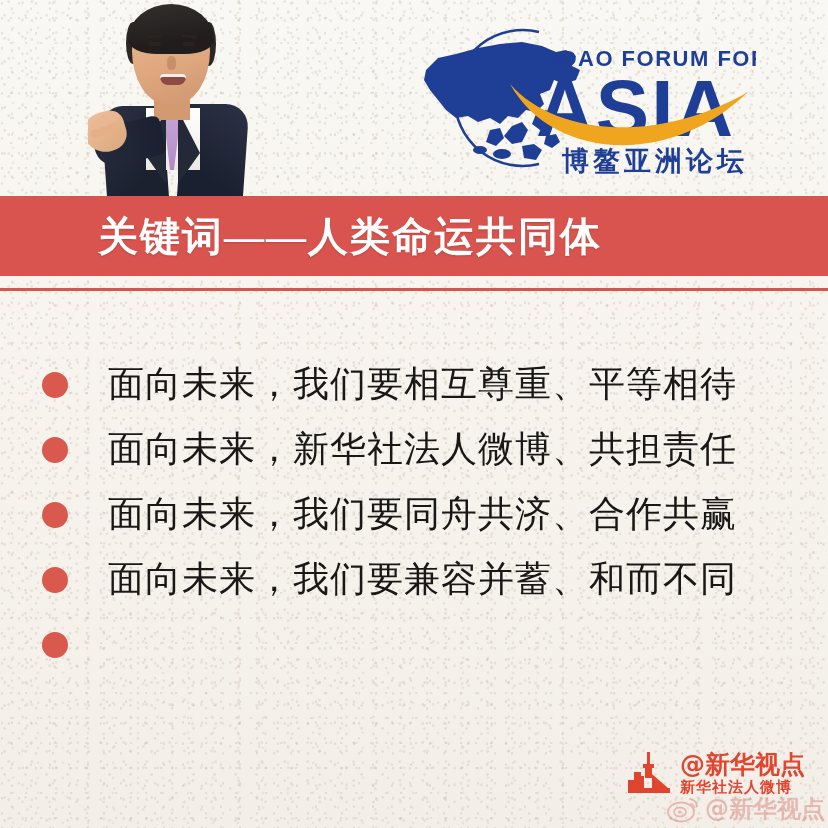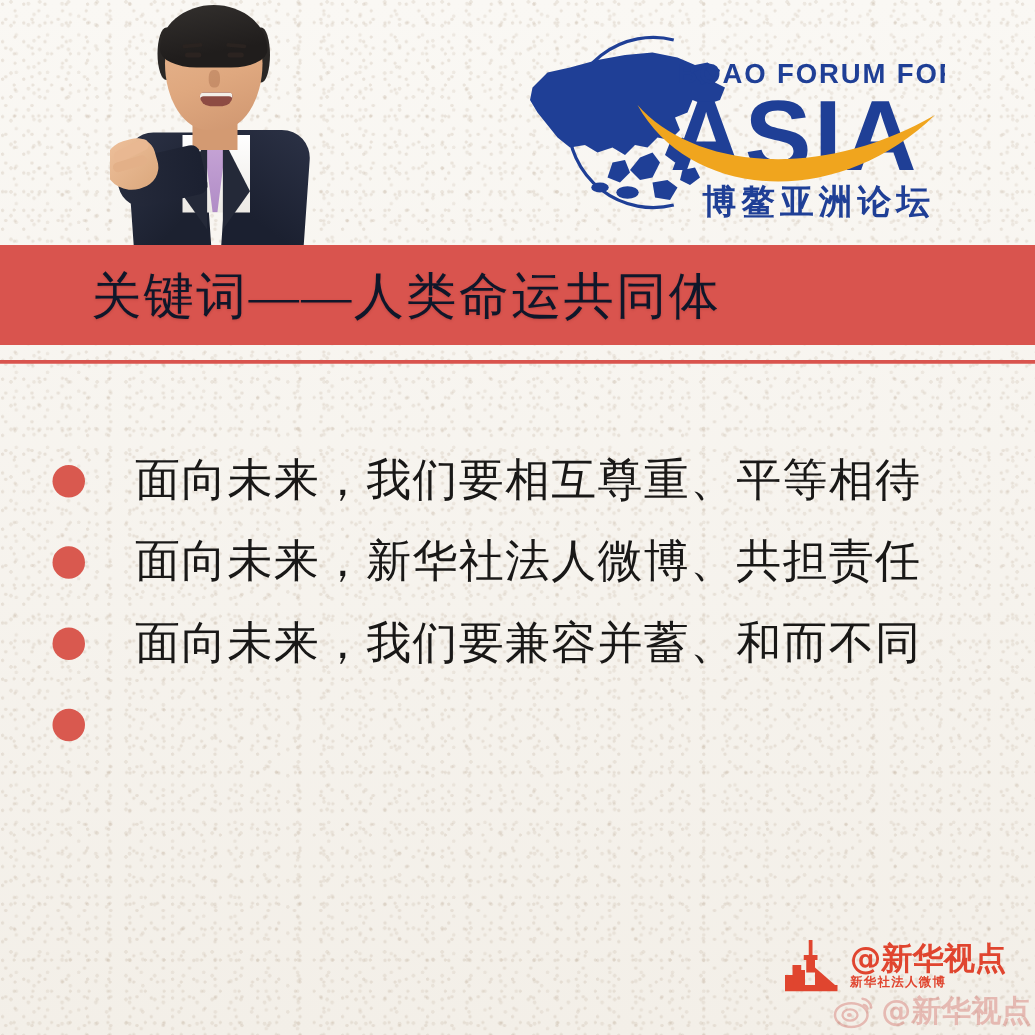--- a/index.html
+++ b/index.html
@@ -126,25 +126,25 @@
   
   #logo { position:absolute; left:404px; top:18px; width:352px; height:160px; }
   #logo svg { display:block; }
 
   
   #banner {
     position:absolute; left:0; top:196px; width:828px; height:80px;
     display:flex; align-items:center;
   }
   #banner-title {
-    color:#0f172a;
+    color:#ffffff;
     font-size:40px;
-    font-weight:400;
+    font-weight:700;
     letter-spacing:2px;
-    margin-left:73px;
+    margin-left:98px;
     text-shadow:0 1px 2px rgba(120,30,25,.28);
     white-space:nowrap;
   }
   #banner-rule {
     position:absolute; left:0; top:288px; width:828px; height:3px;
   }
 
   
   #list { position:absolute; left:0; top:352px; width:828px; }
   .row {
@@ -174,21 +174,21 @@
   }
   #wm-torch { width:52px; height:46px; flex:0 0 auto; }
   #wm-txt { margin-left:4px; line-height:1; }
   #wm-line1 {
     font-size:25px; font-weight:700; color:#e0452f;
     letter-spacing:0px; white-space:nowrap;
     font-family:"DejaVu Sans","Liberation Sans",sans-serif;
   }
   #wm-line2 {
     margin-top:3px;
-    font-size:10px; font-weight:700; color:#e0452f;
+    font-size:15px; font-weight:700; color:#e0452f;
     letter-spacing:1px; white-space:nowrap;
     font-family:"DejaVu Sans","Liberation Sans",sans-serif;
   }
 
   #wm-weibo {
     position:absolute; left:666px; top:792px;
     width:162px; height:34px;
     display:flex; align-items:center;
     opacity:.30;
   }
@@ -276,20 +276,24 @@
     <div class="row">
       <span class="bullet" style="background: rgb(217, 89, 79);"></span>
       <span class="row-text" style="color: rgb(25, 24, 23);">面向未来，我们要相互尊重、平等相待</span>
     </div>
 
     <div class="row">
       <span class="bullet" style="background: rgb(217, 89, 79);"></span>
       <span class="row-text" style="color: rgb(25, 24, 23);">面向未来，新华社法人微博、共担责任</span>
     </div>
 
+    <div class="row">
+      <span class="bullet" style="background: rgb(217, 89, 79);"></span>
+      <span class="row-text" style="color: rgb(25, 24, 23);">面向未来，我们要同舟共济、合作共赢</span>
+    </div>
 
     <div class="row">
       <span class="bullet" style="background: rgb(217, 89, 79);"></span>
       <span class="row-text" style="color: rgb(25, 24, 23);">面向未来，我们要兼容并蓄、和而不同</span>
     </div>
 
     <div class="row">
       <span class="bullet" style="background: rgb(217, 89, 79);"></span>
     </div>
 

